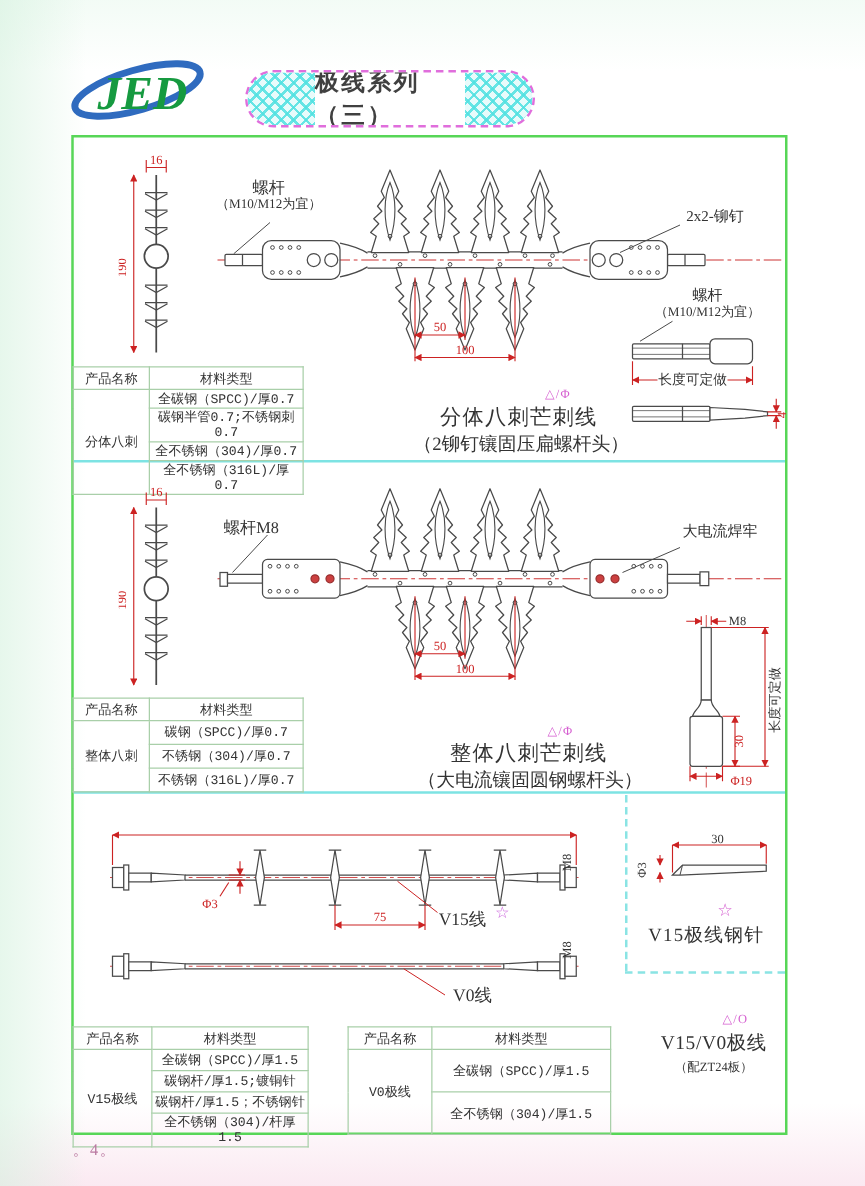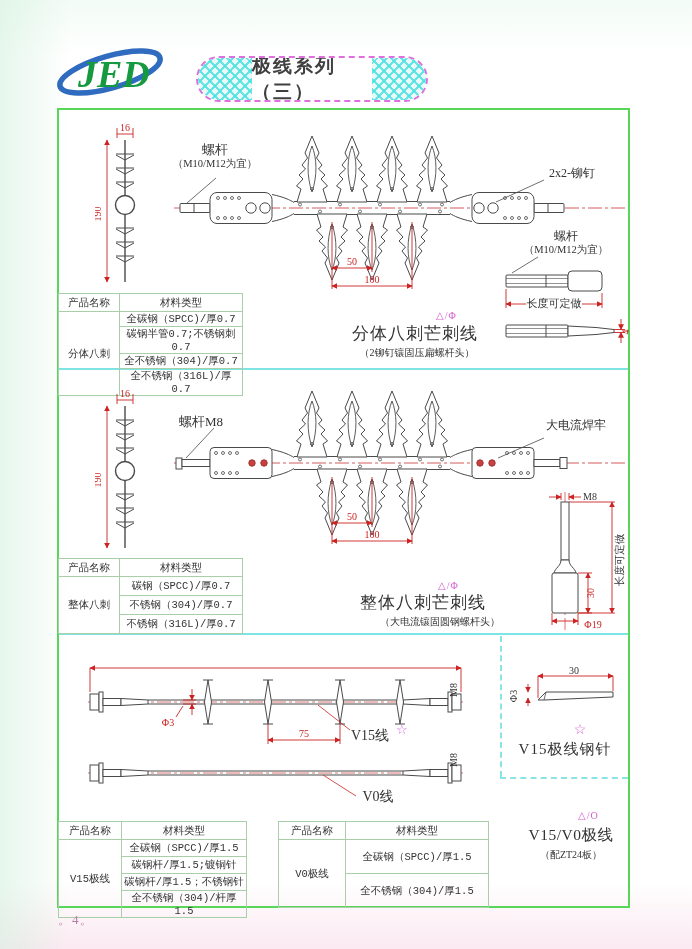--- a/index.html
+++ b/index.html
@@ -22,21 +22,21 @@
      background-image:repeating-linear-gradient(45deg, rgba(80,225,225,.85) 0 2px, transparent 2px 7px),
                       repeating-linear-gradient(-45deg, rgba(80,225,225,.85) 0 2px, transparent 2px 7px);
      background-color:#e8fbfb}
   .badge-center{flex:1;display:flex;align-items:center;justify-content:center;color:#404040;font-size:19px;font-weight:bold;letter-spacing:2px;font-family:Liberation Sans, sans-serif}
   .mtable{position:absolute;border-collapse:collapse;color:#333;background:transparent}
   .mtable td{border:1px solid #a9cfa9;padding:0 2px;text-align:center;font-family:Liberation Mono, monospace}
   svg text{font-family:"Liberation Serif","DejaVu Serif",serif}
   .tdim{fill:#cc2222;font-size:10px;text-anchor:middle}
   .tdk{fill:#333;text-anchor:middle}
   .cap-t{position:absolute;color:#333;font-size:17px;letter-spacing:1px;text-align:center}
-  .cap-s{position:absolute;color:#333;font-size:10px;text-align:center}
+  .cap-s{position:absolute;color:#333;font-size:15px;text-align:center}
   .mark{position:absolute;color:#d55fd0;font-size:10px;letter-spacing:1px}
 </style>
 </head>
 <body>
 
 <div id="page">
 
   <svg class="abs" style="left:0;top:0;width:0;height:0" aria-hidden="true">
     <defs>
       <marker id="arr" viewBox="0 0 10 10" refX="9" refY="5" markerWidth="6.5" markerHeight="6.5" orient="auto-start-reverse">
@@ -305,21 +305,21 @@
     <g stroke="#cc2222" stroke-width="0.9" fill="none">
       <line x1="34" y1="14" x2="80" y2="14"></line>
       <line x1="43" y1="125" x2="80" y2="125"></line>
       <line x1="77" y1="14" x2="77" y2="125" marker-start="url(#arr)" marker-end="url(#arr)"></line>
     </g>
     <text class="tdk" x="88" y="72" font-size="10.5" transform="rotate(-90 88 72)">长度可定做</text>
   </svg>
 
   <div class="mark" style="left:438px;top:580px">△/Φ</div>
   <div class="cap-t" style="left:344px;top:591px;width:158px">整体八刺芒刺线</div>
-  <div class="cap-s" style="left:340px;top:615px;width:200px">（大电流镶固圆钢螺杆头）</div>
+  <div class="cap-s" style="left:324px;top:615px;width:200px">（大电流镶固圆钢螺杆头）</div>
 
   <table class="mtable" style="left:58px;top:558px;font-size:10.5px">
     <tbody>
         <tr style="height:18px">
       <td style="width:56px">产品名称</td>
       <td style="width:118px">材料类型</td>
     </tr>
     <tr style="height:19px">
       <td rowspan="3">整体八刺</td>
       <td>碳钢（SPCC)/厚0.7</td>

